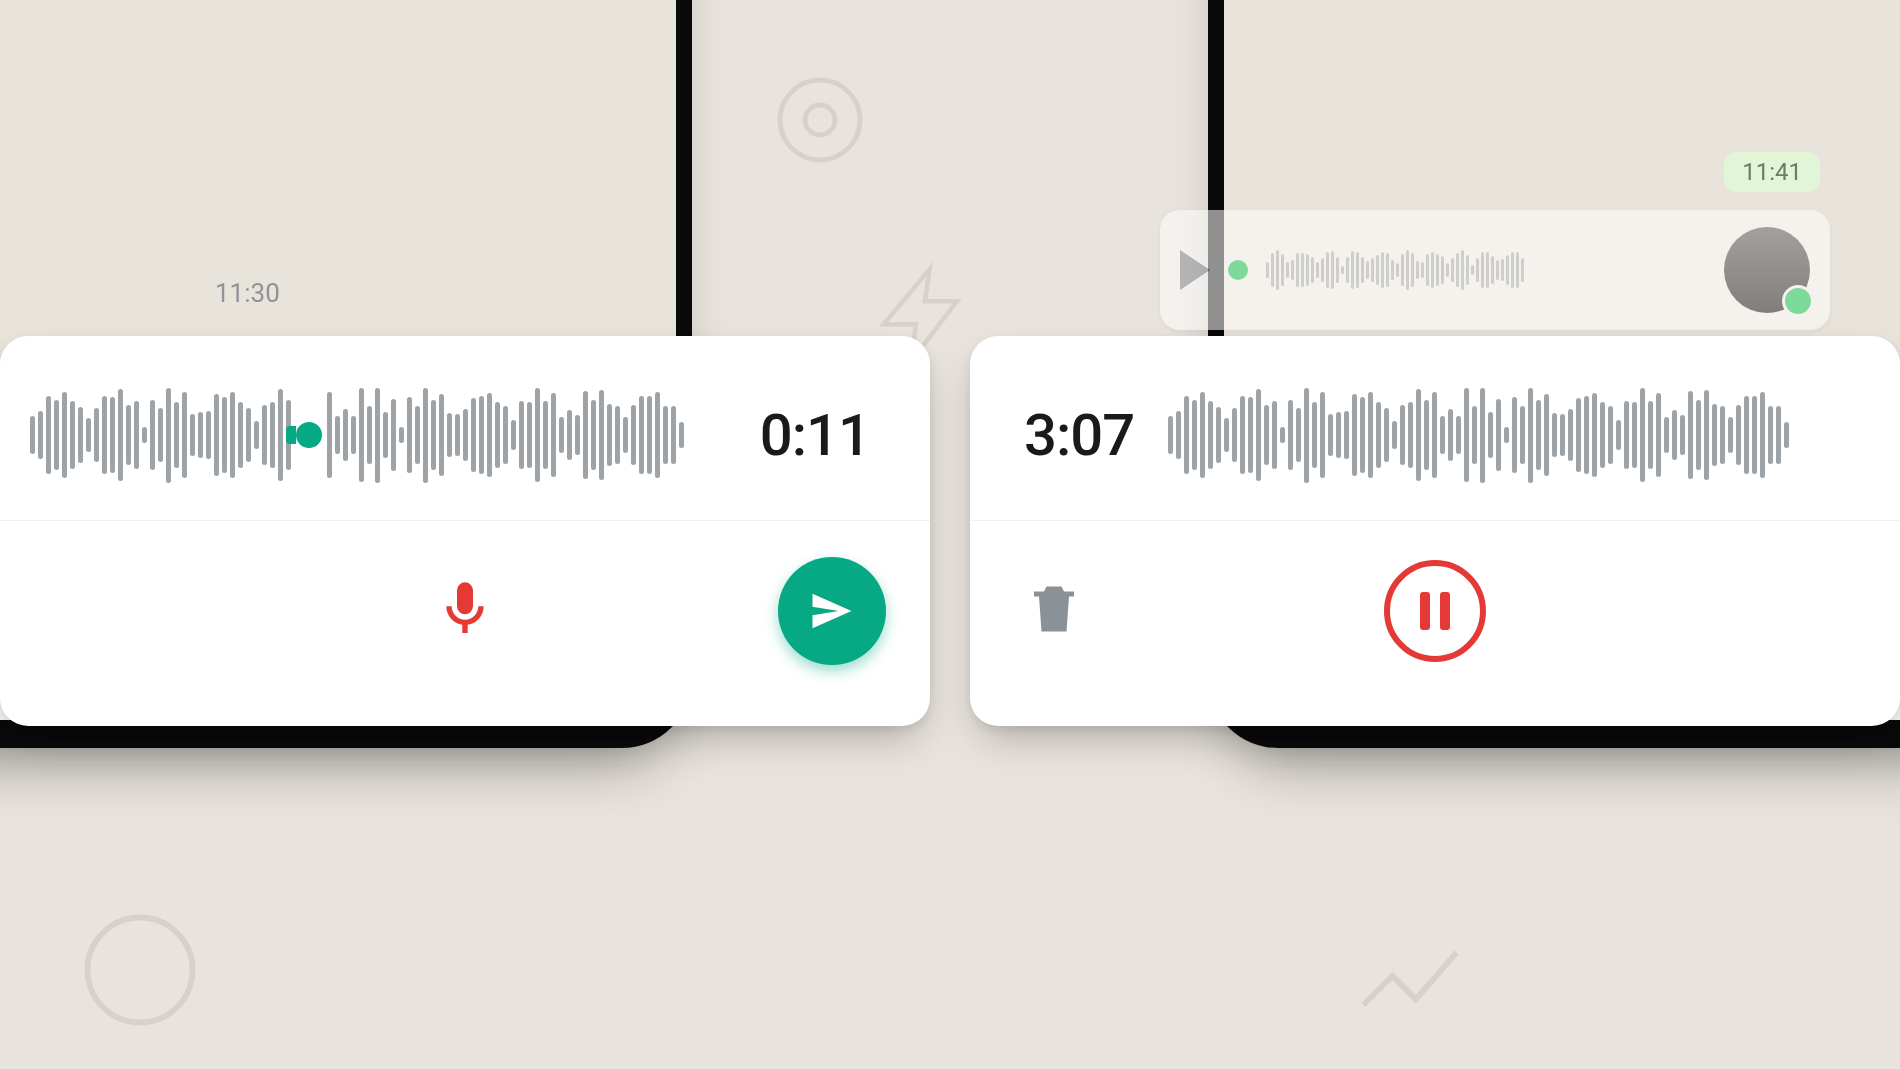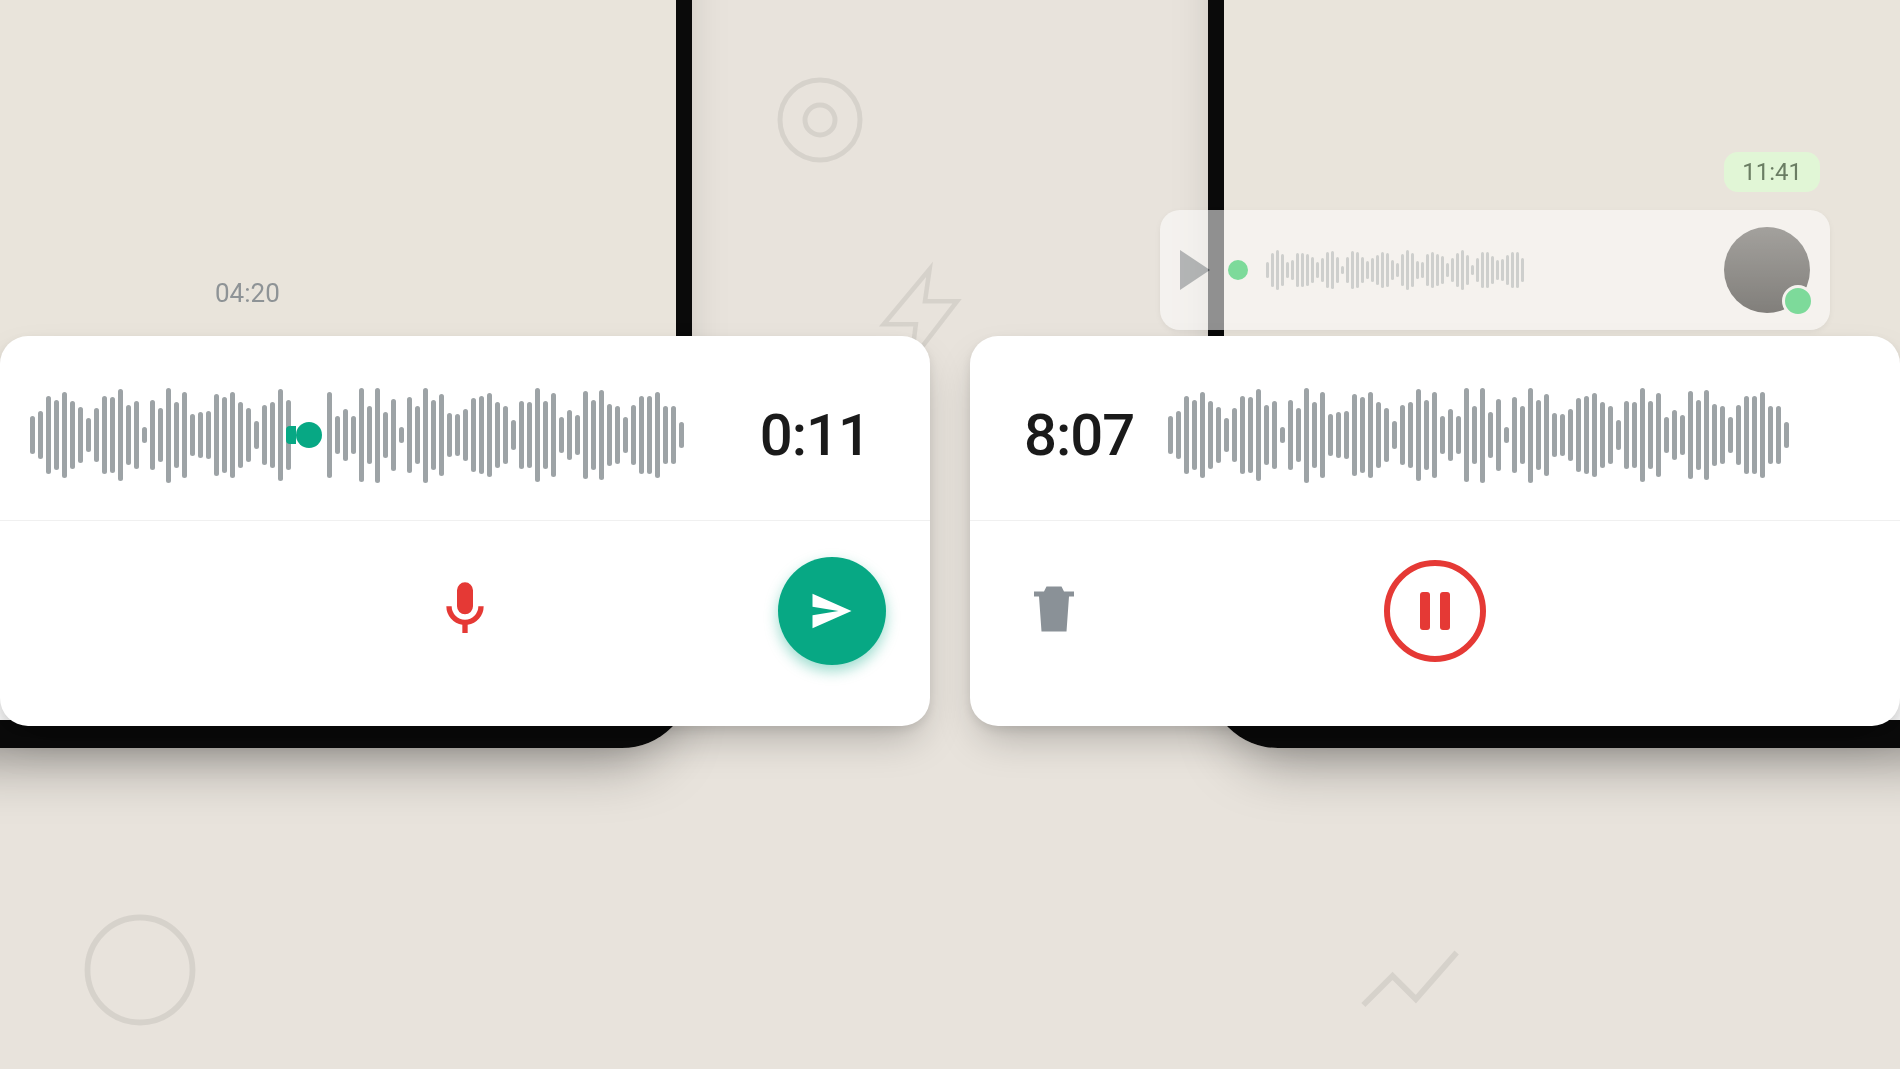--- a/index.html
+++ b/index.html
@@ -107,21 +107,21 @@
   <div class="phone phone-left">
     <div class="phone-inner">
       <div class="navbar">
         <div class="nav-tri"></div>
         <div class="nav-circ"></div>
         <div class="nav-sq"></div>
       </div>
     </div>
   </div>
 
-  <div class="ts ts-1120">04:20</div>
+  <div class="ts ts-1120">11:30</div>
 
   <div class="card card-left">
     <div class="card-top">
       <div class="wave" id="waveL">
           <div class="bar" style="height: 38.6408px;"></div>
           <div class="bar" style="height: 47.1154px;"></div>
           <div class="bar" style="height: 77.8769px;"></div>
           <div class="bar" style="height: 70.8648px;"></div>
           <div class="bar" style="height: 86.1611px;"></div>
           <div class="bar" style="height: 67.2294px;"></div>
@@ -287,21 +287,21 @@
       </div>
     <div class="vavatar"></div>
     <div class="vtimes">
       <span>0:09</span>
       <span>11:15</span>
     </div>
   </div>
 
   <div class="card card-right">
     <div class="card-top">
-      <div class="time">8:07</div>
+      <div class="time">3:07</div>
       <div class="wave" id="waveR">
           <div class="bar" style="height: 38.6408px;"></div>
           <div class="bar" style="height: 47.1154px;"></div>
           <div class="bar" style="height: 77.8769px;"></div>
           <div class="bar" style="height: 70.8648px;"></div>
           <div class="bar" style="height: 86.1611px;"></div>
           <div class="bar" style="height: 67.2294px;"></div>
           <div class="bar" style="height: 56.2979px;"></div>
           <div class="bar" style="height: 34.6123px;"></div>
           <div class="bar" style="height: 53.3182px;"></div>

